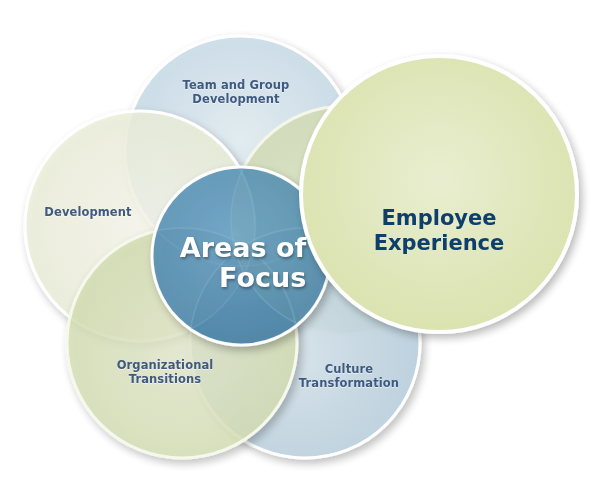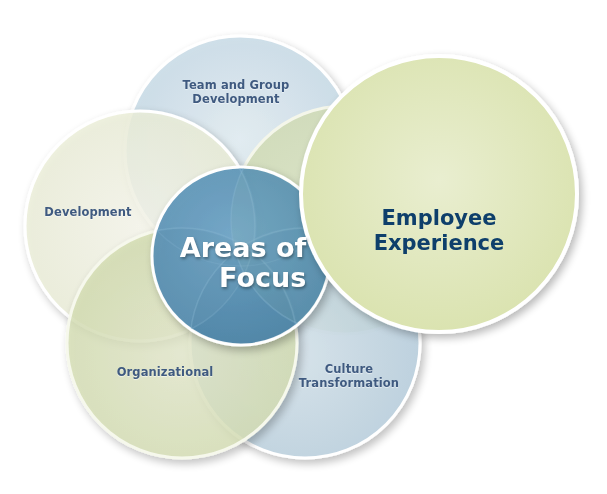--- a/index.html
+++ b/index.html
@@ -102,20 +102,21 @@
     <div>Team and Group</div>
     <div>Development</div>
   </div>
 
   <div class="label small" style="left:88px; top:213px;">
     <div>Development</div>
   </div>
 
   <div class="label small" style="left:131px; top:373px;margin-left:34px;">
     <div>Organizational</div>
+    <div>Transitions</div>
   </div>
 
   <div class="label small" style="left:349px; top:377px;">
     <div>Culture</div>
     <div>Transformation</div>
   </div>
 
   <div class="label center" style="left:243px; top:263px;text-align:right;">
     <div>Areas of</div>
     <div>Focus</div>

